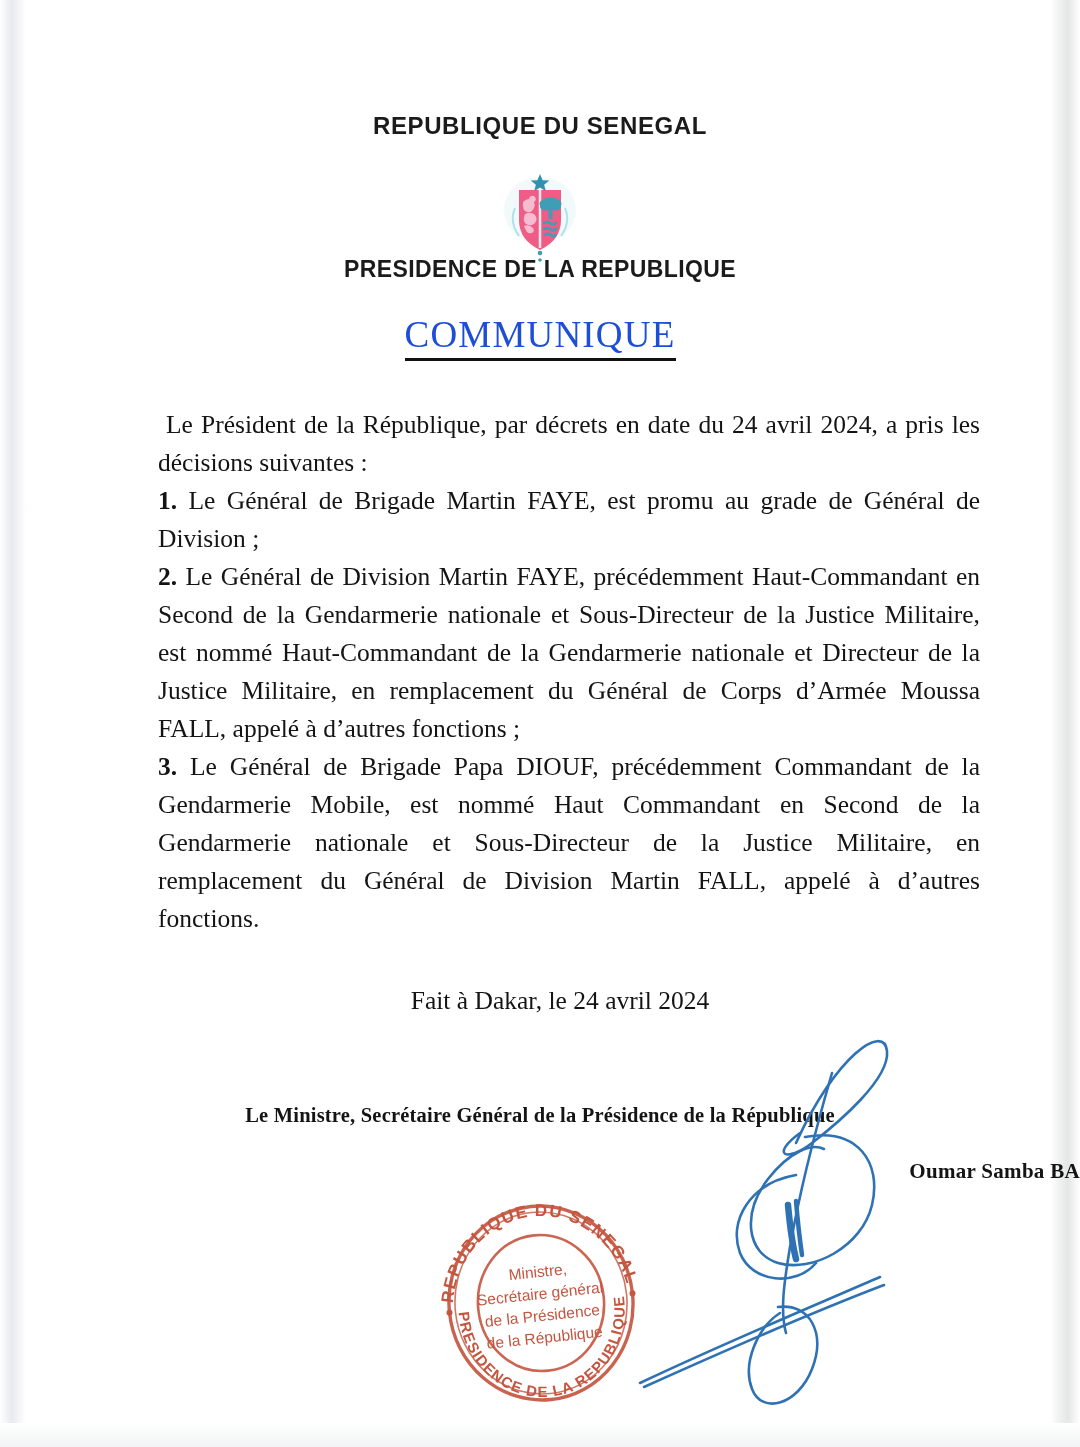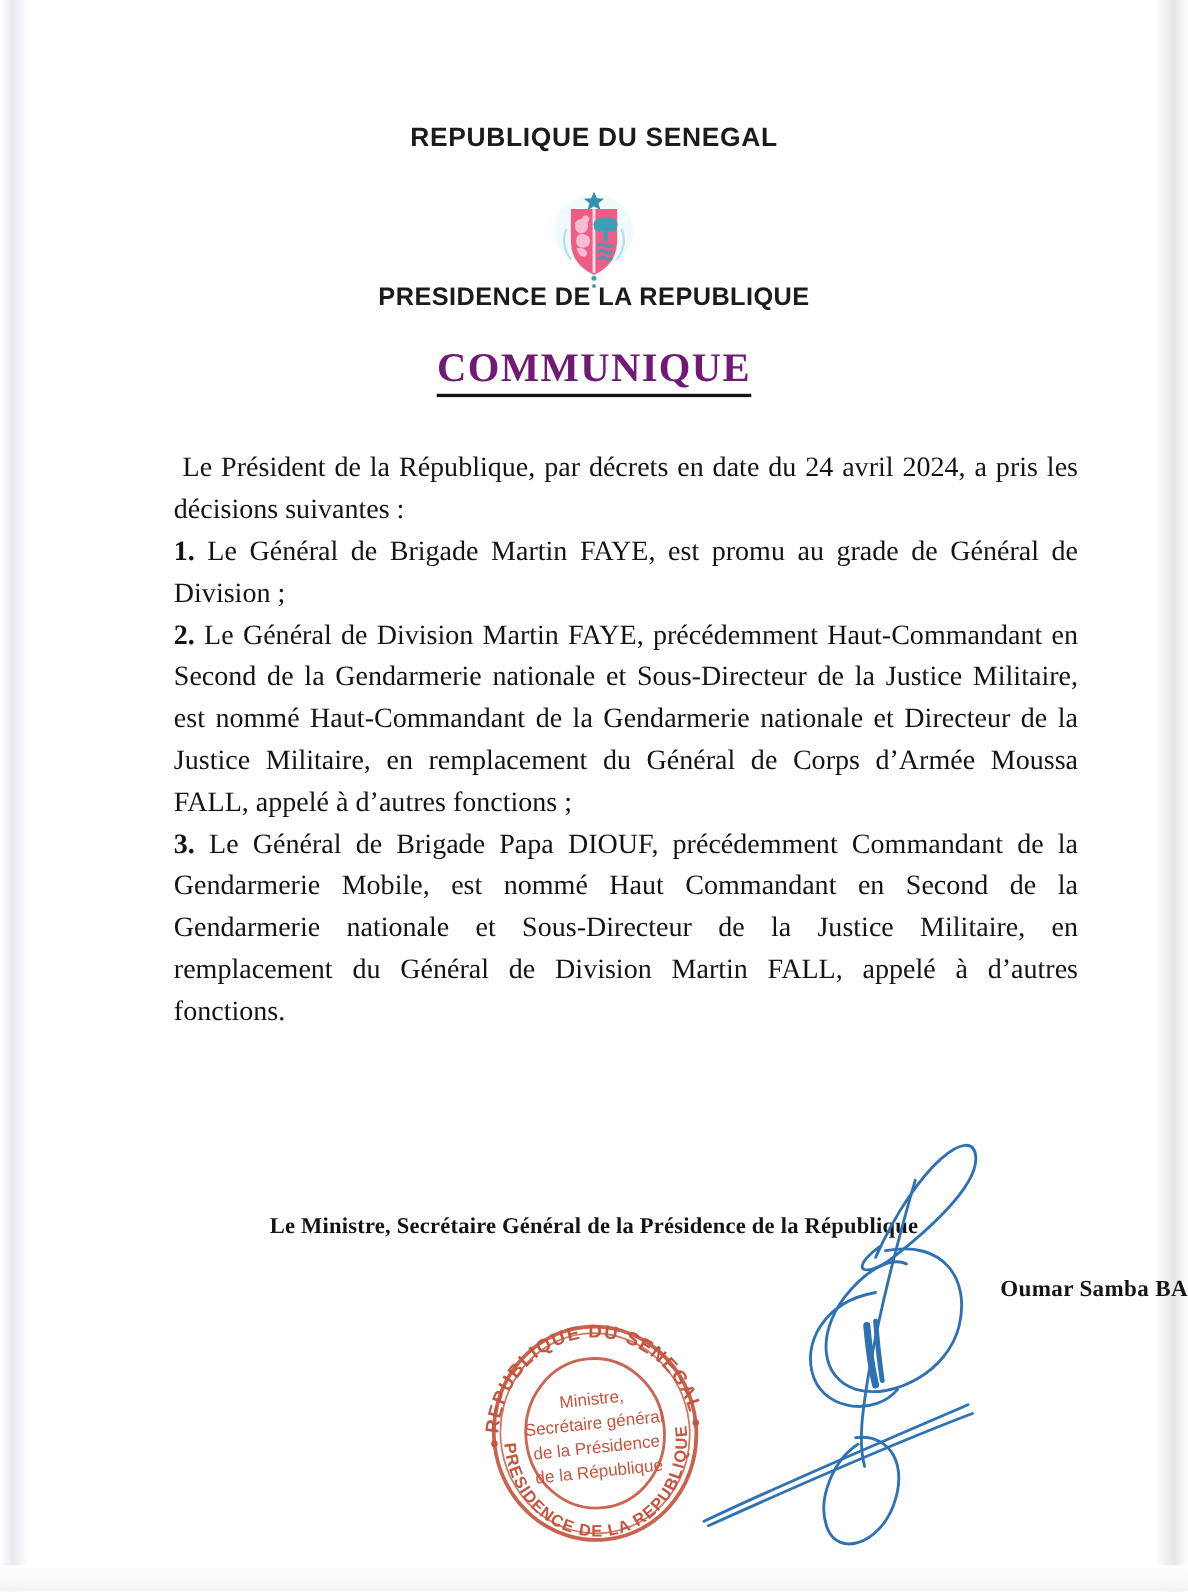--- a/index.html
+++ b/index.html
@@ -66,24 +66,24 @@
     color: #1b1b1b;
   }
   .doc-title {
     position: absolute;
     top: 313px; left: 0; width: 100%;
     text-align: center;
   }
   .doc-title span {
     display: inline-block;
     font-family: "Liberation Serif", "DejaVu Serif", serif;
-    font-weight: 700;
+    font-weight: 400;
     font-size: 37px;
     letter-spacing: 1.2px;
-    color: #701a75;
+    color: #1d4ed8;
     border-bottom: 3px solid #111;
     padding-bottom: 2px;
   }
 
   
   .body-block {
     position: absolute;
     top: 406px;
     left: 130px;
     width: 822px;
@@ -213,20 +213,23 @@
     <p class="item"><span class="num">1.</span>
       <span>Le Général de Brigade Martin FAYE, est promu au grade de Général de Division ;</span></p>
 
     <p class="item"><span class="num">2.</span>
       <span>Le Général de Division Martin FAYE, précédemment Haut-Commandant en Second de la Gendarmerie nationale et Sous-Directeur de la Justice Militaire, est nommé Haut-Commandant de la Gendarmerie nationale et Directeur de la Justice Militaire, en remplacement du Général de Corps d’Armée Moussa FALL, appelé à d’autres fonctions ;</span></p>
 
     <p class="item"><span class="num">3.</span>
       <span>Le Général de Brigade Papa DIOUF, précédemment Commandant de la Gendarmerie Mobile, est nommé Haut Commandant en Second de la Gendarmerie nationale et Sous-Directeur de la Justice Militaire, en remplacement du Général de Division Martin FALL, appelé à d’autres fonctions.</span></p>
   </div>
 
+  <div class="date-line">
+    <span>Fait à Dakar, le 24 avril 2024</span>
+  </div>
 
   <div class="sig-title">Le Ministre, Secrétaire Général de la Présidence de la République</div>
 
   <div class="sig-name">Oumar Samba BA</div>
 
   <div class="seal">
     <svg viewBox="0 0 218 210" width="218" height="210" aria-hidden="true">
       <defs>
         <path id="arcTop" d="M 20 113 A 89 95 0 0 1 198 113" fill="none"></path>
         <path id="arcBottom" d="M 26 110 A 83 89 0 0 0 192 110" fill="none"></path>

